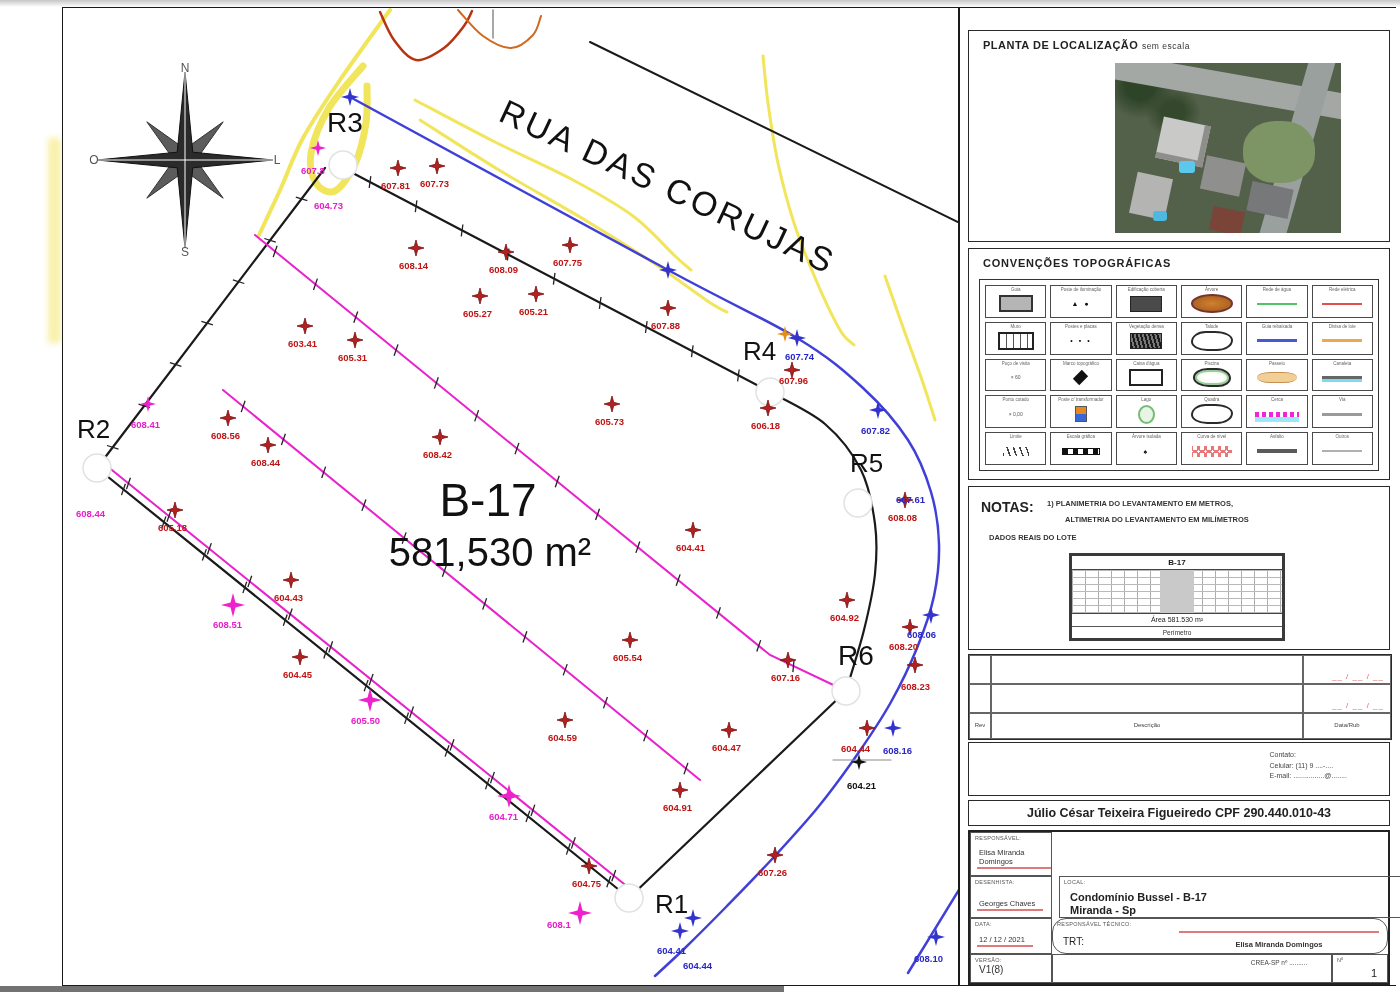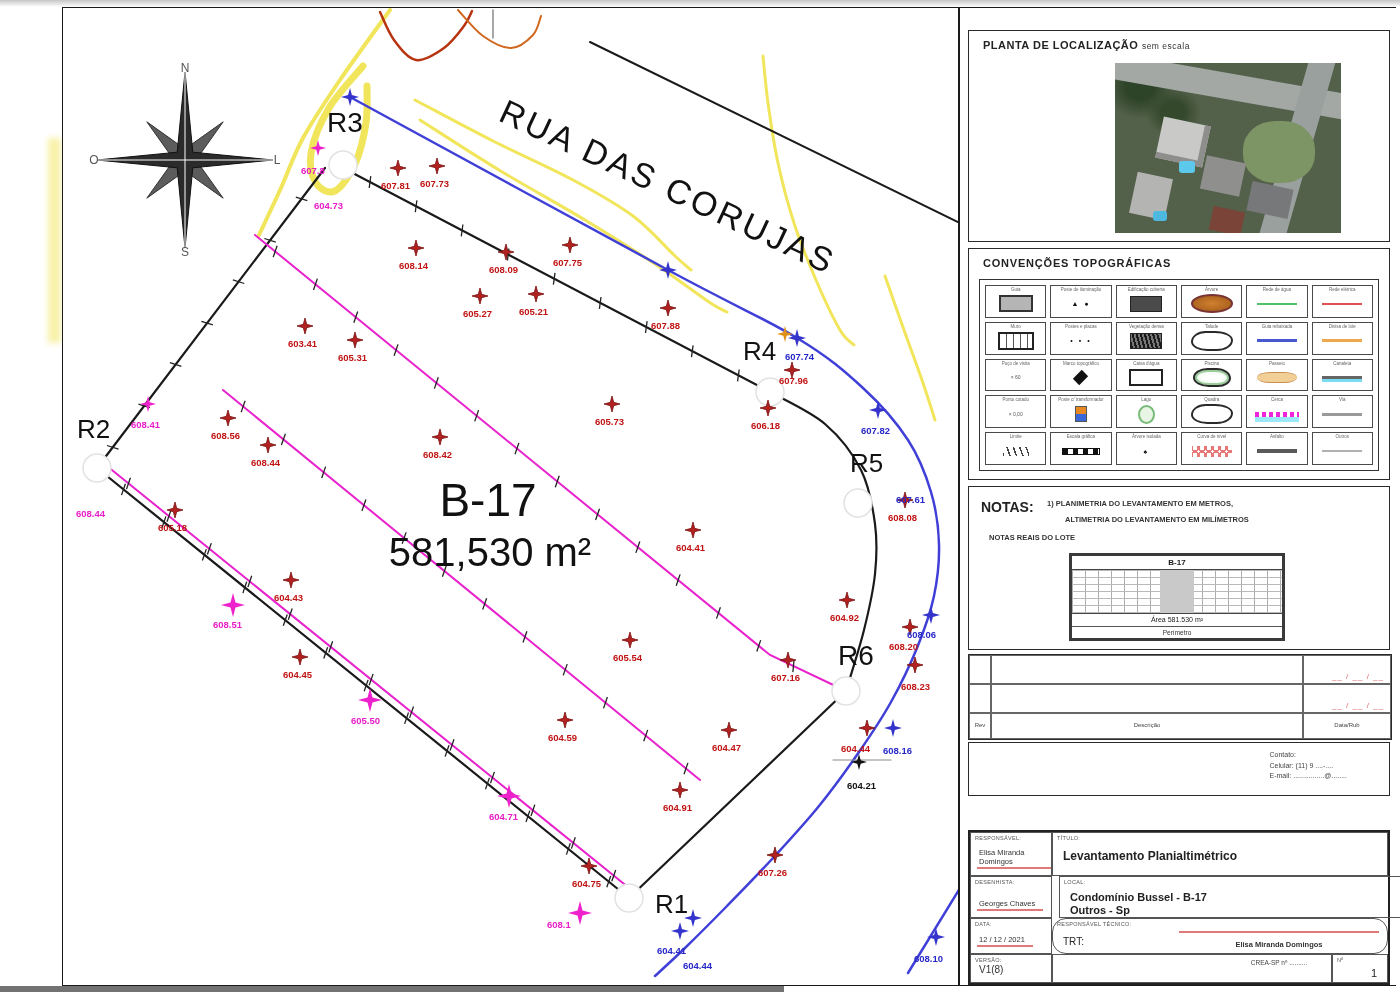--- a/index.html
+++ b/index.html
@@ -537,21 +537,21 @@
               <div class="s-linethin"></div>
             </div>
           </div>
         </div>
     </div>
 
     <div class="pbox notes-box">
       <div class="notes-label">NOTAS:</div>
       <div class="notes-l1">1) PLANIMETRIA DO LEVANTAMENTO EM METROS,</div>
       <div class="notes-l2">ALTIMETRIA DO LEVANTAMENTO EM MILÍMETROS</div>
-      <div class="notes-l3">NOTAS REAIS DO LOTE</div>
+      <div class="notes-l3">DADOS REAIS DO LOTE</div>
       <div class="mini-table">
         <div class="mini-title">B-17</div>
         <div class="mini-body"></div>
         <div class="mini-foot1">Área  581.530 m²</div>
         <div class="mini-foot2">Perímetro</div>
       </div>
     </div>
 
     <div class="rev-box" style="position:absolute;">
       <div></div>
@@ -570,46 +570,45 @@
     </div>
 
     <div class="pbox contact-box">
       <div class="contact">
         <div>Contato:</div>
         <div>Celular: (11) 9 ....-....</div>
         <div>E-mail: ................@........</div>
       </div>
     </div>
 
+    <div class="pbox client-bar">
+      <div class="client-name">Júlio César Teixeira Figueiredo CPF 290.440.010-43</div>
+    </div>
 
     <div class="pbox tb">
       <div class="cell" style="left:0;top:0;width:82px;height:44px;">
         <span class="flabel">RESPONSÁVEL:</span>
         <span class="fvalue">Elisa Miranda Domingos</span>
       </div>
       <div class="cell" style="left:0;top:44px;width:82px;height:42px;">
         <span class="flabel">DESENHISTA:</span>
         <span class="fvalue">Georges Chaves</span>
       </div>
       <div class="cell" style="left:0;top:86px;width:82px;height:36px;">
         <span class="flabel">DATA:</span>
         <span class="fvalue">12 / 12 / 2021</span>
       </div>
       <div class="cell" style="left:0;top:122px;width:82px;height:29px;">
         <span class="flabel">VERSÃO:</span>
         <span class="fvalue noline">V1(8)</span>
       </div>
-      <div class="cell" style="left:82px;top:0;width:336px;height:44px;">
-        <span class="flabel">TÍTULO:</span>
-        <span class="tb-title">Levantamento Planialtimétrico</span>
-      </div>
       <div class="cell" style="left:89px;top:44px;width:360px;height:42px;">
         <span class="flabel">LOCAL:</span>
         <span class="tb-local1">Condomínio Bussel - B-17</span>
-        <span class="tb-local2">Outros - Sp</span>
+        <span class="tb-local2">Miranda - Sp</span>
       </div>
       <div class="cell" style="left:82px;top:86px;width:336px;height:36px;border-radius:14px;">
         <span class="flabel">RESPONSÁVEL TÉCNICO:</span>
         <span class="tb-trt">TRT:</span>
         <span class="sig">
           <span class="sig-name">Elisa Miranda Domingos</span><br>
           <span class="sig-sub">CREA-SP nº ..........</span>
         </span>
       </div>
       <div class="cell" style="left:82px;top:122px;width:280px;height:29px;"></div>

